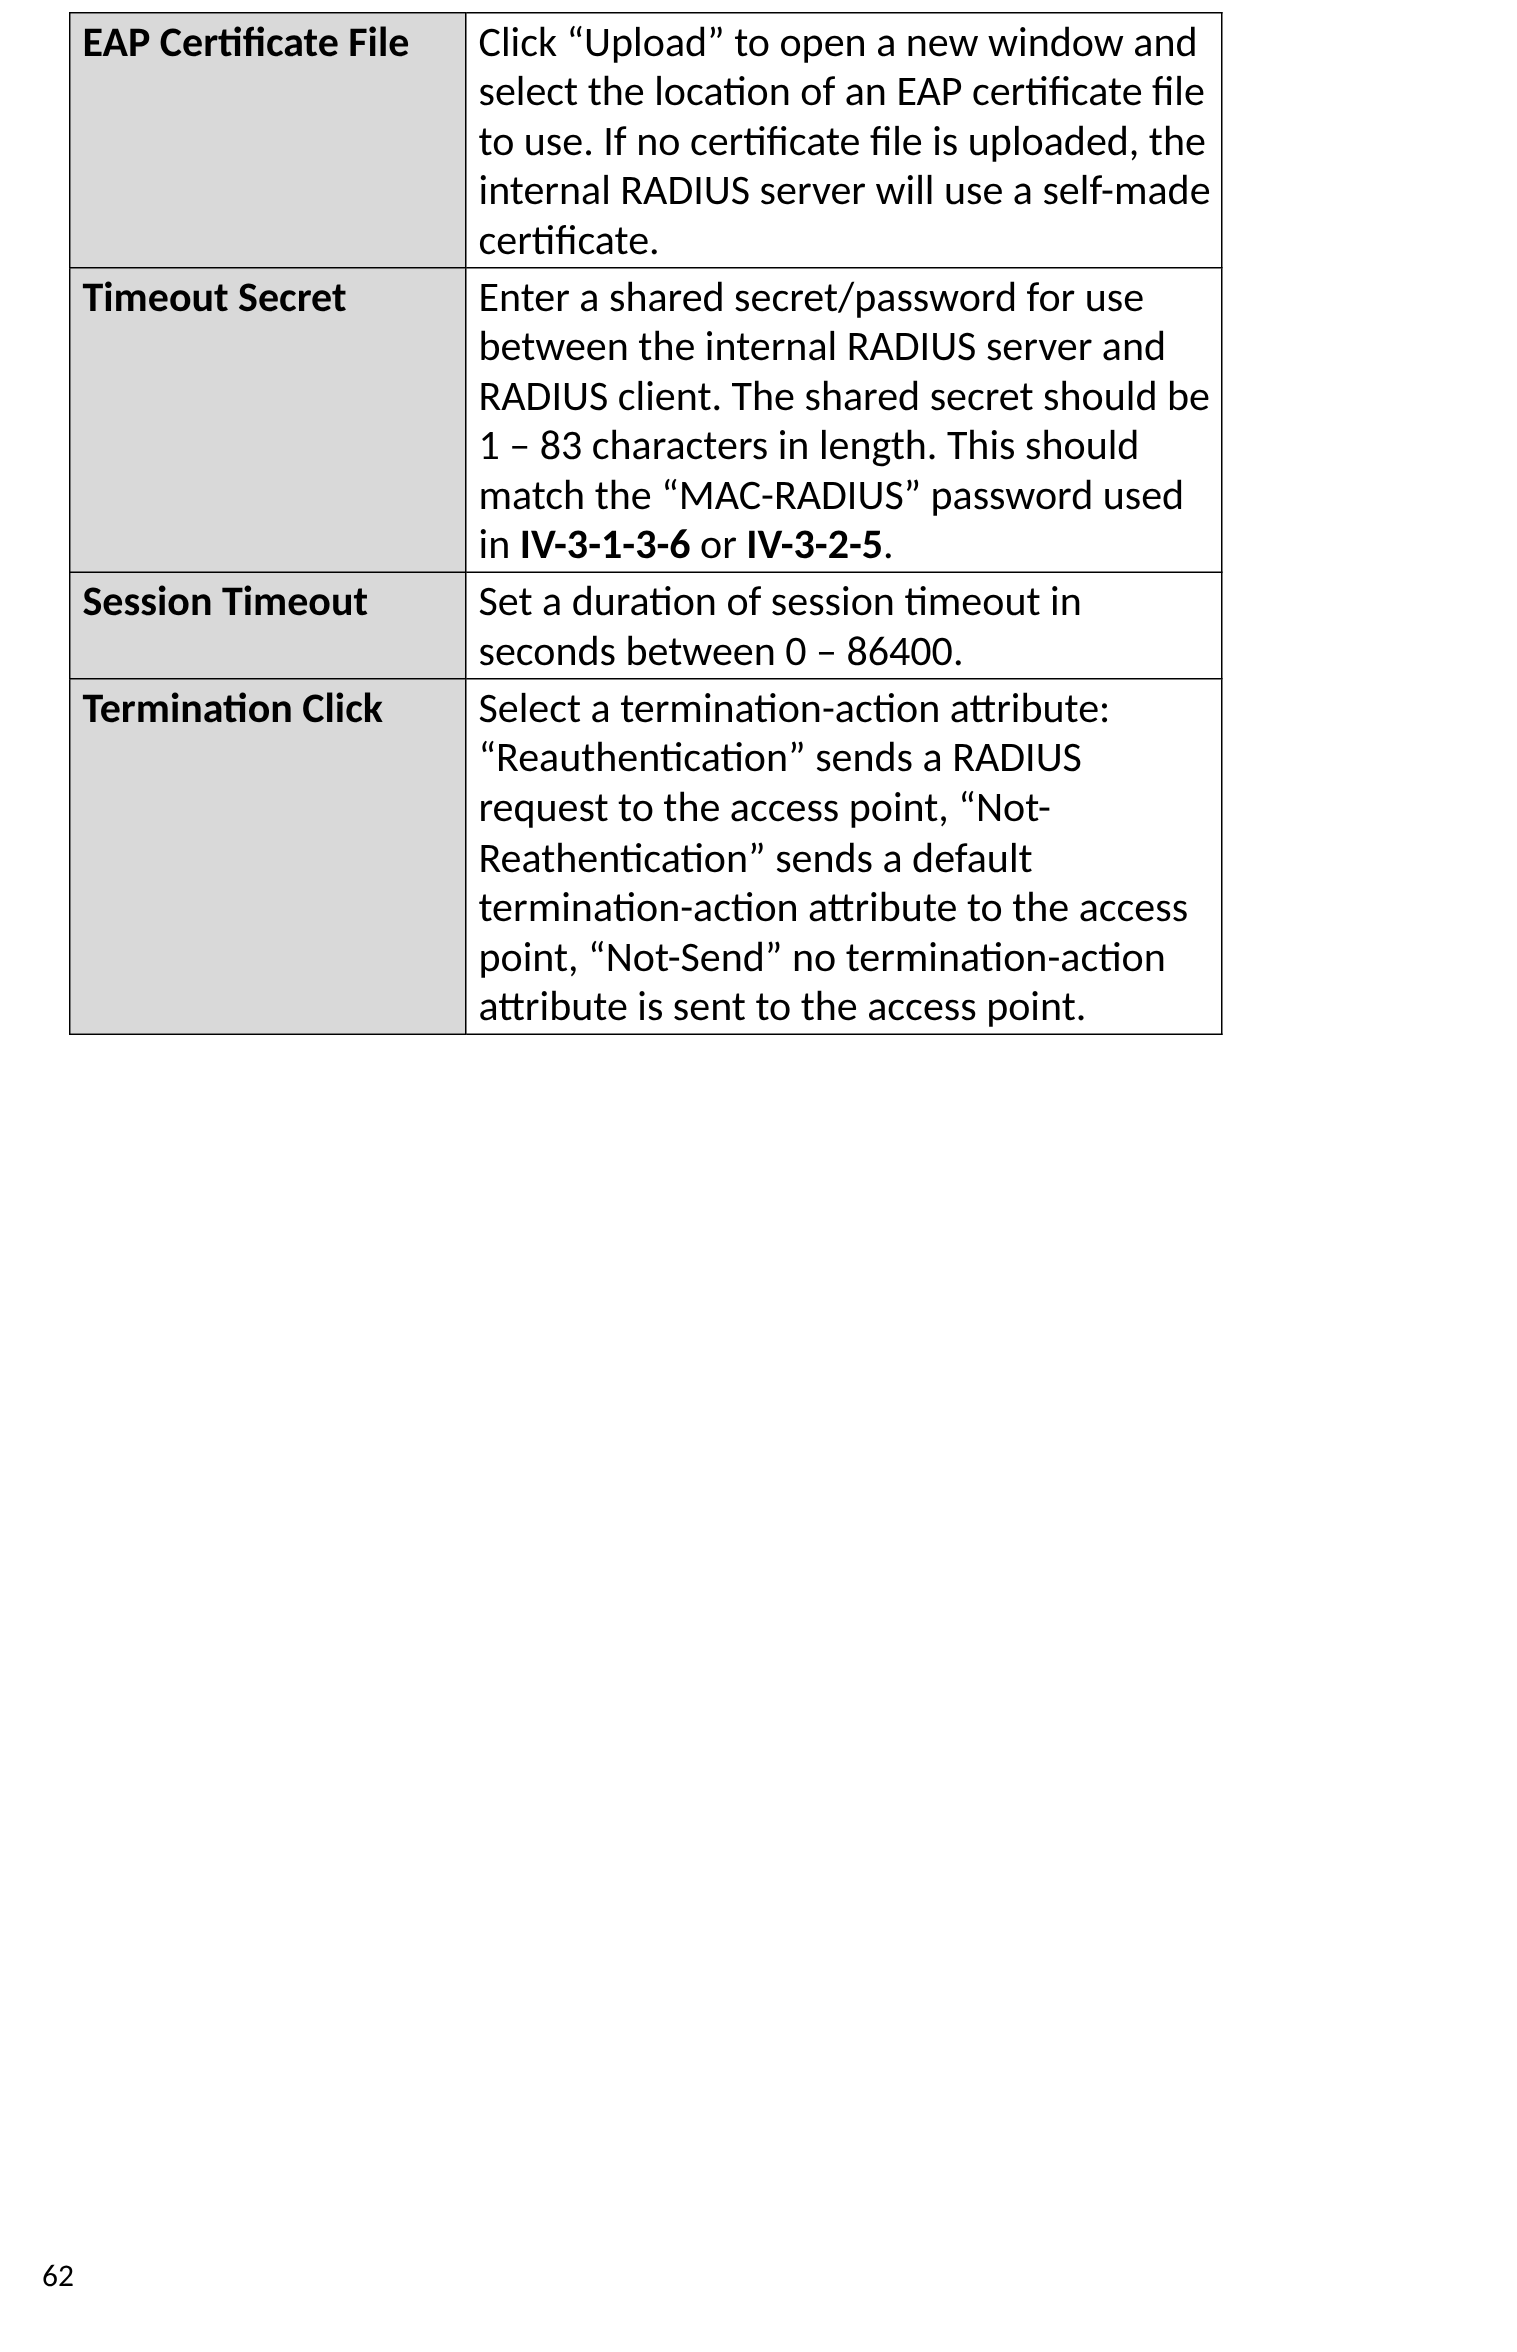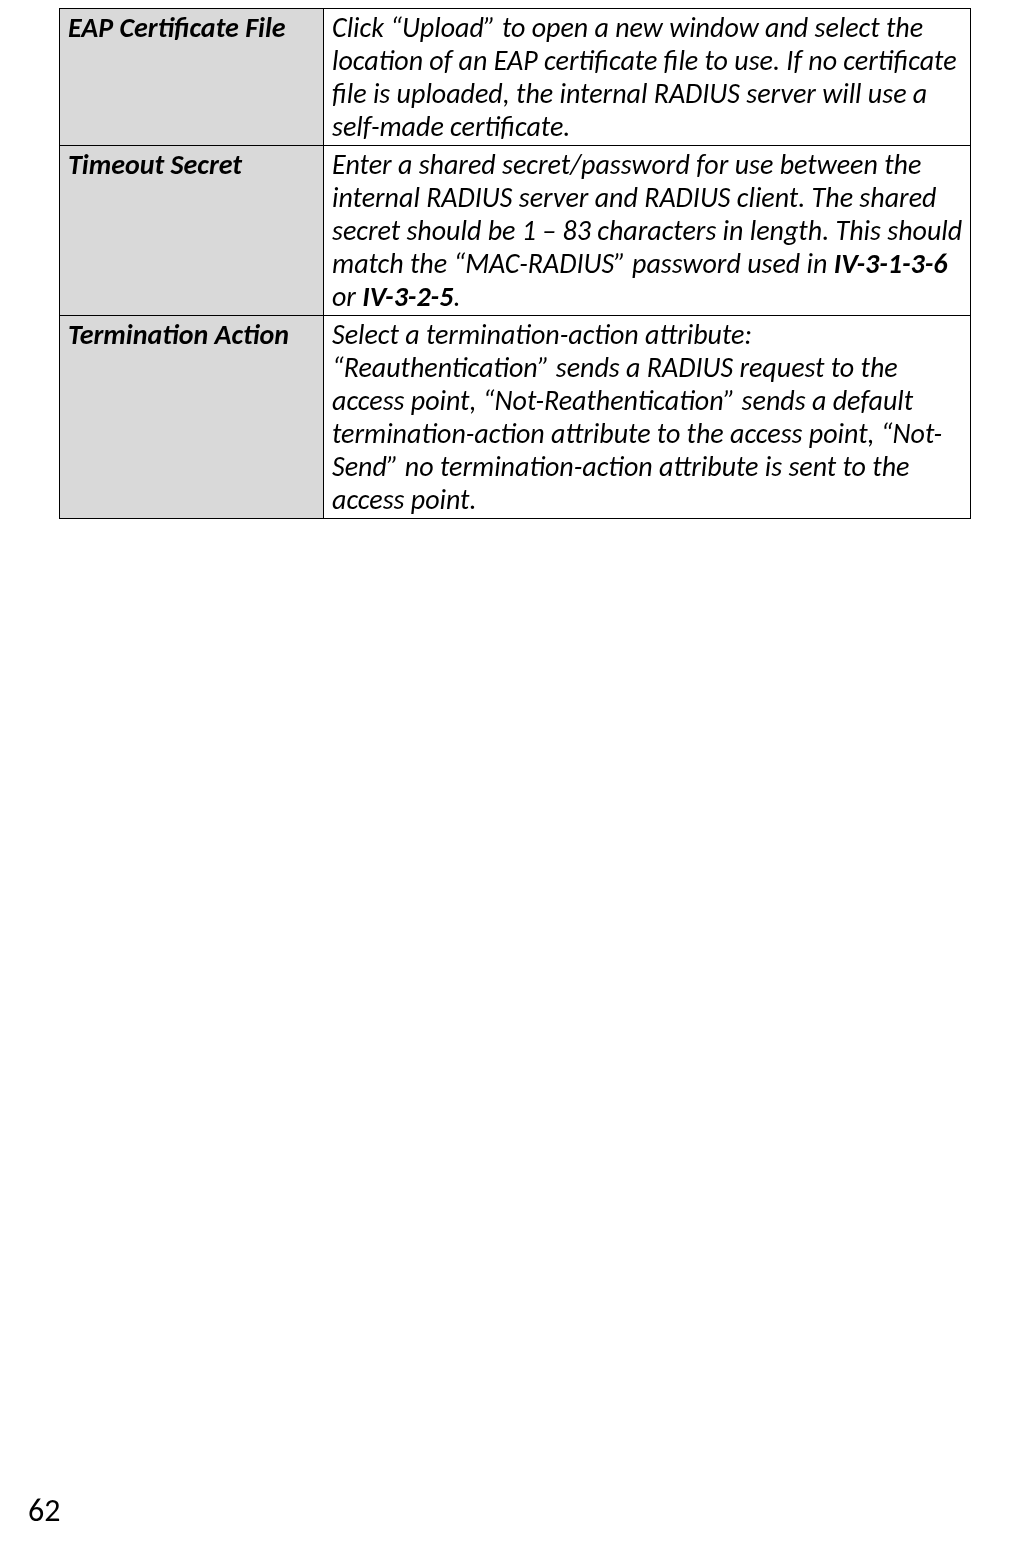--- a/index.html
+++ b/index.html
@@ -10,25 +10,24 @@
     body {
       font-family: Calibri, 'Segoe UI', Arial, sans-serif;
       width: 1011px;
       height: 1568px;
       background: #ffffff;
       position: relative;
       padding: 0;
     }
     table.settings {
       border-collapse: collapse;
-      width: 912px;
-      margin-left: 59px;
+      width: 769px;
+      margin-left: 46px;
       margin-top: 8px;
       table-layout: fixed;
-      font-style: italic;
     }
     table.settings td {
       border: 1px solid #000000;
       vertical-align: top;
       font-size: 28px;
       line-height: 1.18;
       color: #000000;
     }
     table.settings td.label {
       background: #d9d9d9;
@@ -38,40 +37,44 @@
     }
     table.settings td.desc {
       background: #ffffff;
       padding: 2px 2px 2px 8px;
       width: auto;
     }
     .page-number {
       position: absolute;
       left: 28px;
       bottom: 38px;
-      font-size: 32px;
+      font-size: 21px;
       color: #000000;
     }
     .bold {
       font-weight: bold;
     }
   </style>
 </head>
 <body>
 
 <table class="settings">
   <tbody>
     <tr>
       <td class="label">EAP Certificate File</td>
       <td class="desc">Click “Upload” to open a new window and select the location of an EAP certificate file to use. If no certificate file is uploaded, the internal RADIUS server will use a self-made certificate.</td>
     </tr>
     <tr>
       <td class="label">Timeout Secret</td>
       <td class="desc"><span>Enter a shared secret/password for use between the internal RADIUS server and RADIUS client. The shared secret should be 1 – 83 characters in length. This should match the “MAC-RADIUS” password used in </span><span class="bold">IV-3-1-3-6</span><span> or </span><span class="bold">IV-3-2-5</span><span>.</span></td>
     </tr>
     <tr>
-      <td class="label">Termination Action</td>
+      <td class="label">Session Timeout</td>
+      <td class="desc">Set a duration of session timeout in seconds between 0 – 86400.</td>
+    </tr>
+    <tr>
+      <td class="label">Termination Click</td>
       <td class="desc">Select a termination-action attribute: “Reauthentication” sends a RADIUS request to the access point, “Not-Reathentication” sends a default termination-action attribute to the access point, “Not-Send” no termination-action attribute is sent to the access point.</td>
     </tr>
   </tbody>
 </table>
 
 <div class="page-number">62</div>
 
 </body></html>

